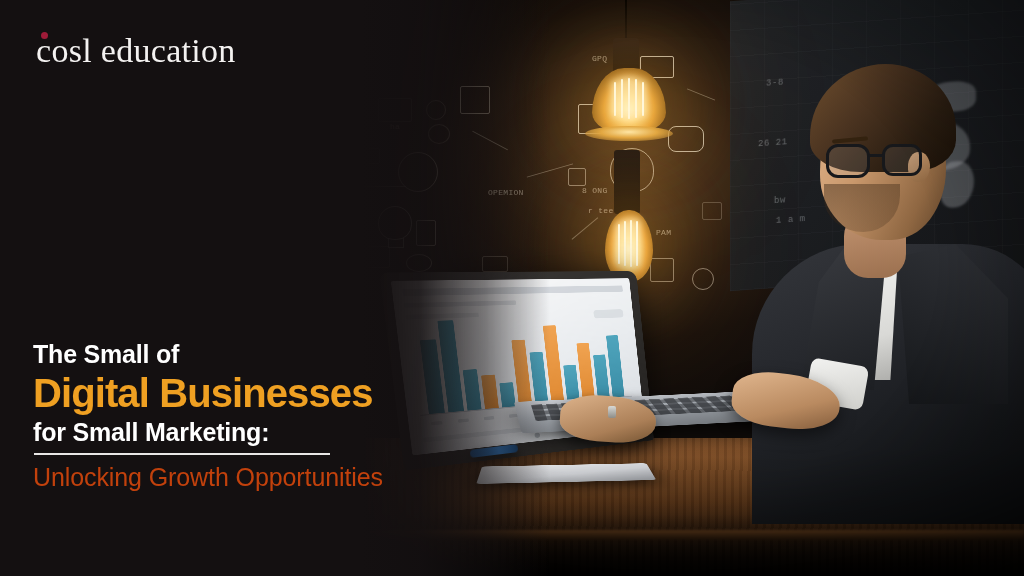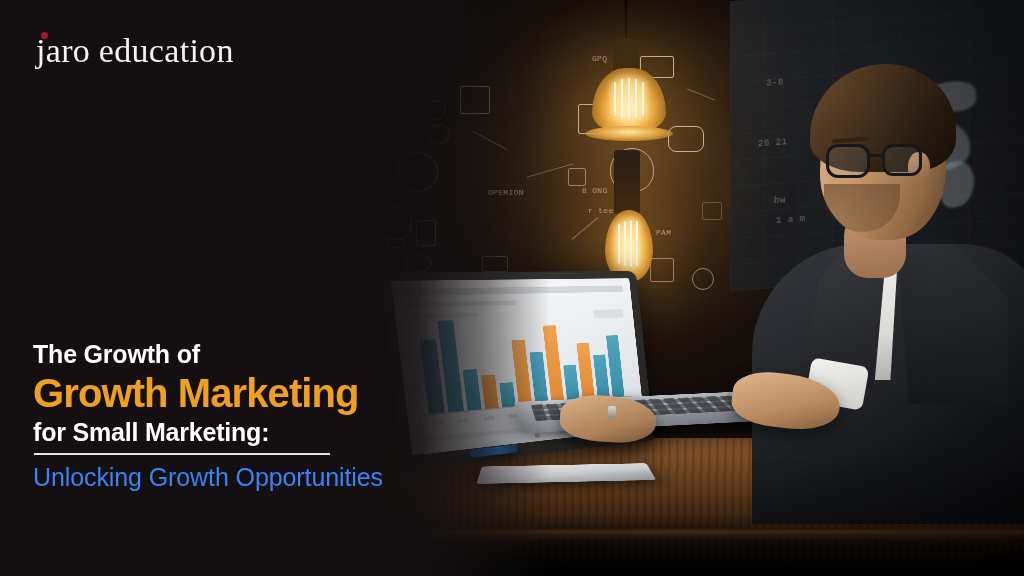--- a/index.html
+++ b/index.html
@@ -391,21 +391,21 @@
   .l3{
     font-size:25px; font-weight:bold; color:#ffffff;
     letter-spacing:-.2px; line-height:1.2; margin-top:2px;
   }
   .rule{
     width:296px; height:2px;
     background:#e9e7e6;
     margin:6px 0 7px 1px;
   }
   .l4{
-    font-size:25px; font-weight:normal; color:#3b82f6;
+    font-size:25px; font-weight:normal; color:#c2410c;
     letter-spacing:-.1px; line-height:1.2;
   }
 </style>
 </head>
 <body>
 
 <div id="banner">
 
   <div class="photo-area">
 
@@ -549,25 +549,25 @@
       <div class="hand-a"></div>
       <div class="hand-b"></div>
       <div class="ring"></div>
     </div>
 
     <div class="photo-vignette"></div>
     <div class="photo-fade-left"></div>
   </div>
 
   <div class="logo">
-    <span class="logo-text">jaro education</span>
+    <span class="logo-text">cosl education</span>
     <span class="logo-dot"></span>
   </div>
 
   <div class="headline">
-    <div class="l1">The Growth of</div>
-    <div class="l2">Growth Marketing</div>
+    <div class="l1">The Small of</div>
+    <div class="l2">Digital Businesses</div>
     <div class="l3">for Small Marketing:</div>
     <div class="rule"></div>
     <div class="l4">Unlocking Growth Opportunities</div>
   </div>
 
 </div>
 
 </body></html>

